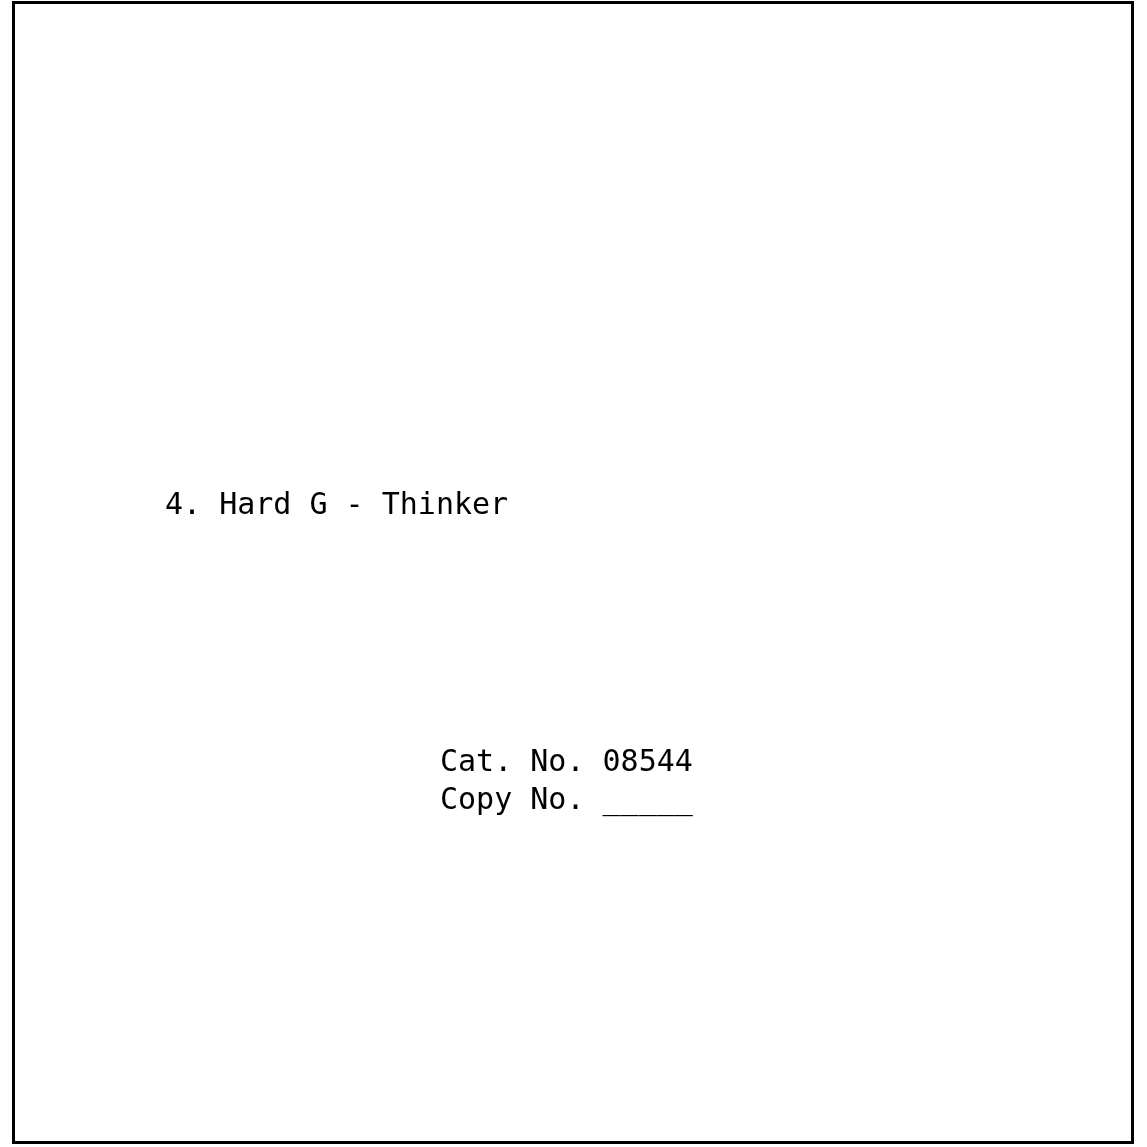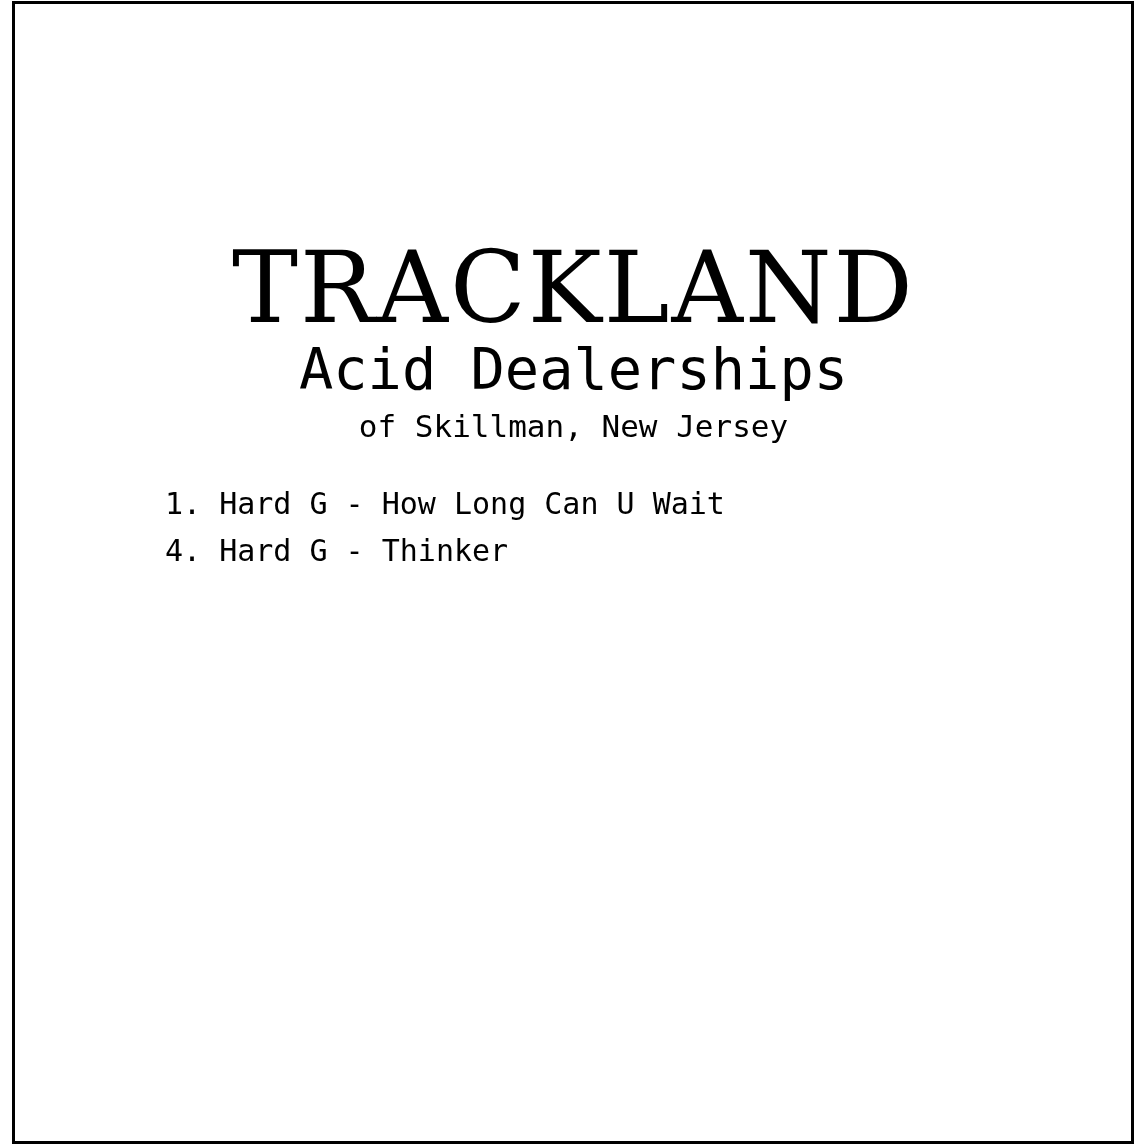--- a/index.html
+++ b/index.html
@@ -119,26 +119,24 @@
 </style>
 </head>
 <body>
 
 <div id="sleeve">
 
   <div id="frame"></div>
 
   <div id="content">
 
-    <div class="masthead">
-      <div class="album-title">TRACKLAND</div>
-      <div class="album-subtitle">Acid Dealerships</div>
-      <div class="album-origin">of Skillman, New Jersey</div>
-    </div>
 
     <div class="tracklist">
-      <div class="track-row">1. Hard G - How Long Can U Wait</div>
       <div class="track-row">4. Hard G - Thinker</div>
     </div>
 
+    <div class="catalogue">
+      <div class="catalogue-row">Cat. No. 08544</div>
+      <div class="catalogue-row">Copy No. _____</div>
+    </div>
 
   </div>
 </div>
 
 </body></html>

